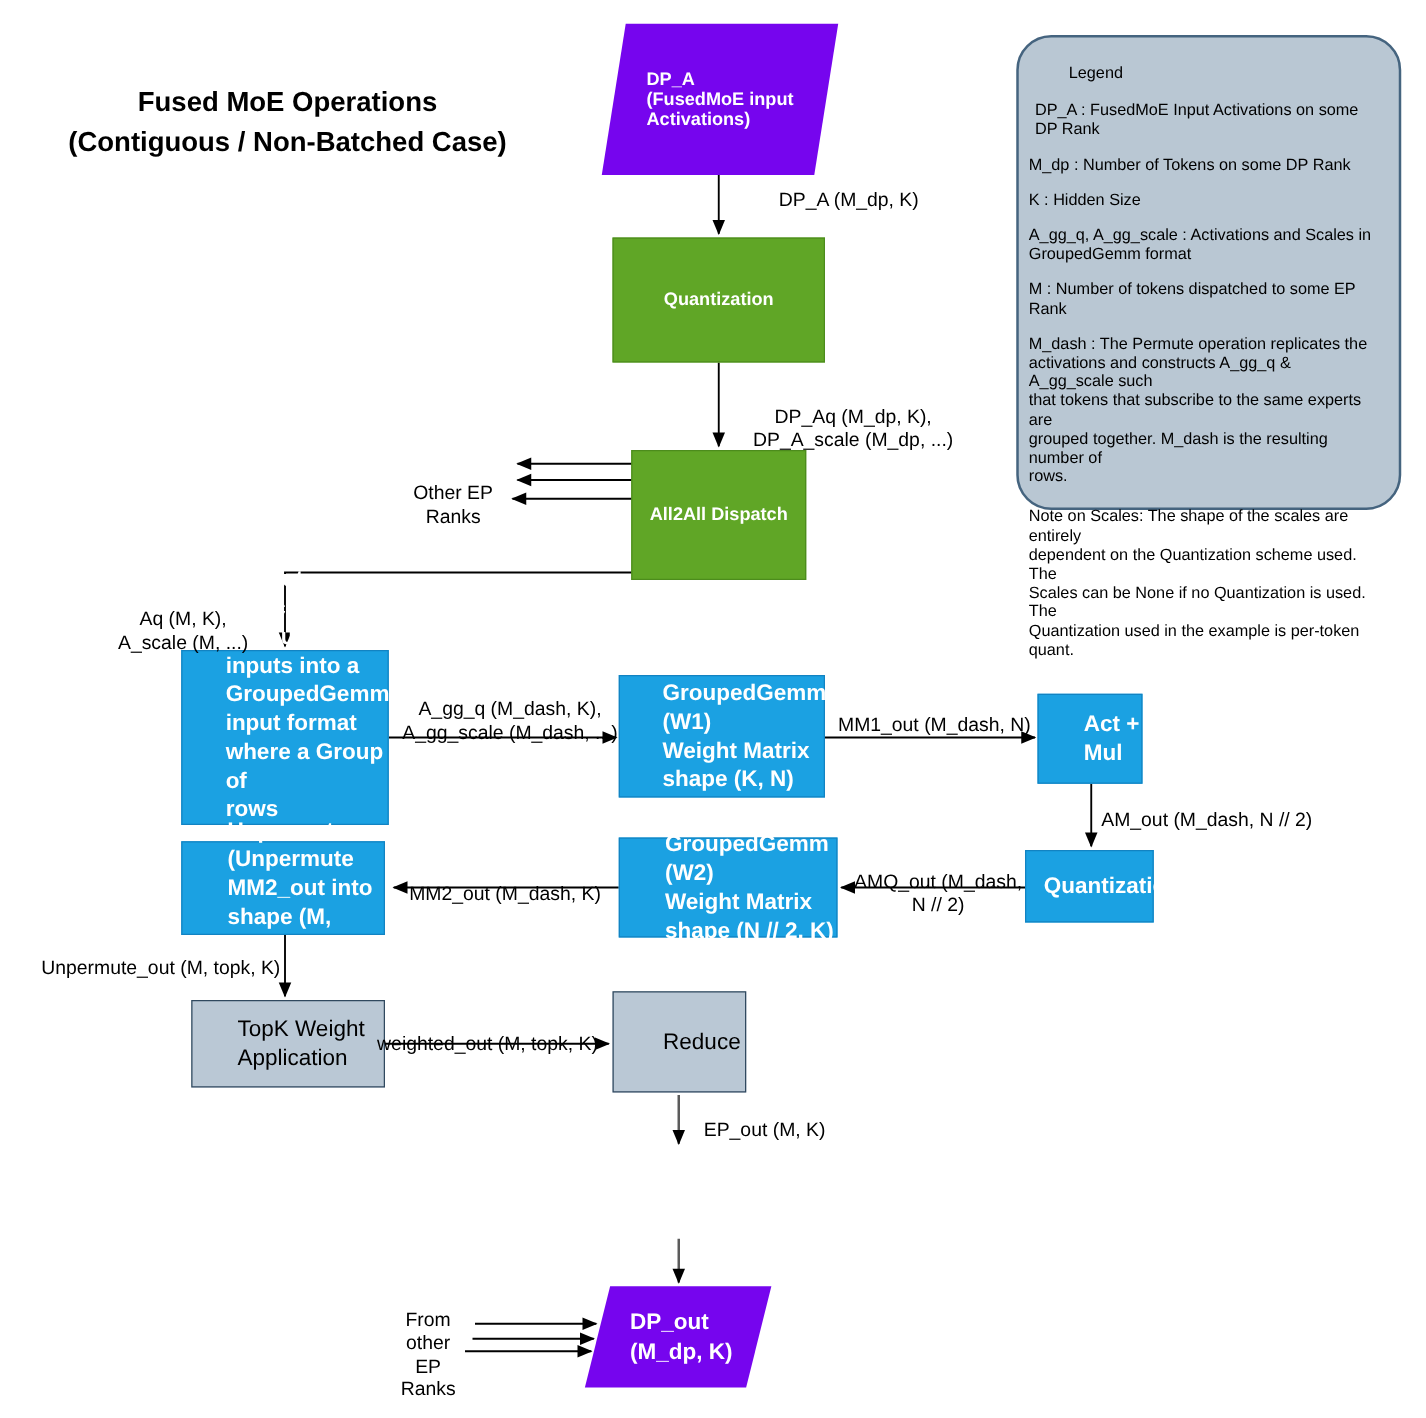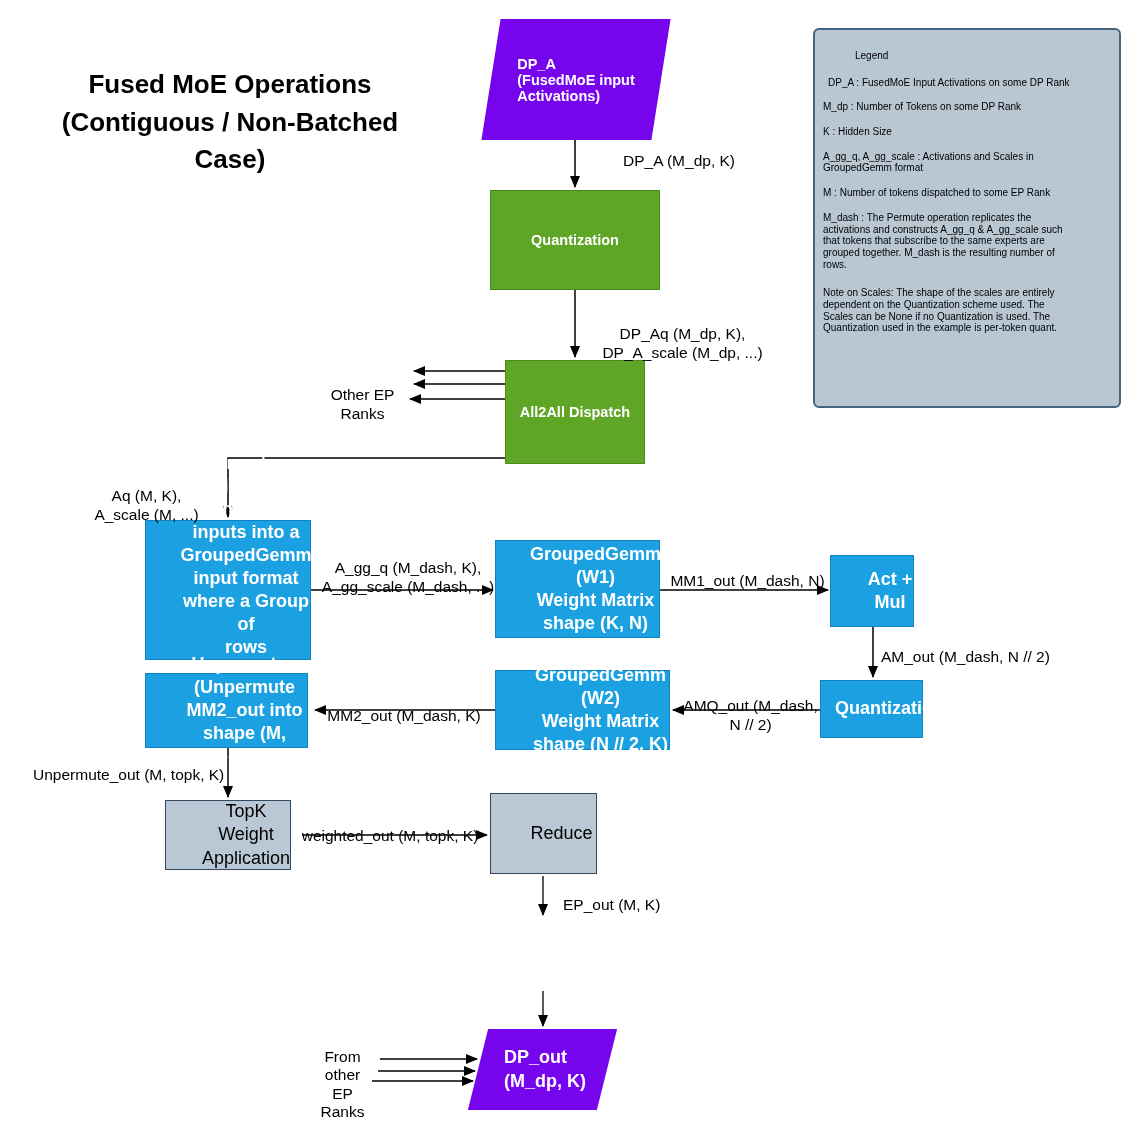--- a/index.html
+++ b/index.html
@@ -2,26 +2,26 @@
 <html style="--purple: #7605EE; --green: #60A626; --green_border: #4C8C1C; --dark_green: #008A00; --dark_green_border: #005700; --blue: #1BA1E2; --blue_border: #1283C2; --gray: #BAC8D5; --gray_border: #30495F; --legend_fill: #B9C7D3; --legend_border: #45647F; --arrow: #000000; --gray_arrow: #5B5B5B;"><head>
 <meta charset="utf-8">
 <style>
   html,body{margin:0;padding:0;background:#fff;}
   #canvas{
     position:relative;width:1141px;height:1134px;background:#ffffff;
     font-family:"Liberation Sans", sans-serif;color:#000;overflow:hidden;
   }
   .abs{position:absolute;}
   .title{
-    font-size:26px;font-weight:bold;text-align:center;line-height:1.45;
+    font-size:22px;font-weight:bold;text-align:center;line-height:1.45;
     white-space:pre-line;color:#000;
   }
   .node{
     position:absolute;display:flex;align-items:center;justify-content:center;
-    text-align:center;box-sizing:border-box;
+    text-align:left;box-sizing:border-box;
   }
   .node-label{white-space:pre-line;}
   .green{background:var(--green);border:1px solid var(--green_border);}
   .darkgreen{background:var(--dark_green);border:1px solid var(--dark_green_border);}
   .blue{background:var(--blue);border:1px solid var(--blue_border);}
   .grayf{background:var(--gray);border:1px solid var(--gray_border);}
   .wtext{color:#fff;font-weight:bold;}
   .btext{color:#000;font-weight:normal;}
   .f14{font-size:14.5px;}
   .f12{font-size:18px;line-height:1.28;padding-left:36px;}
@@ -31,22 +31,22 @@
     text-align:left;color:#fff;font-weight:bold;white-space:pre-line;
   }
   .edge-label{
     position:absolute;font-size:15.5px;line-height:1.22;color:#000;
     white-space:pre-line;
   }
   .center{text-align:center;margin-top:21px;}
   #legend{
     position:absolute;left:813px;top:28px;width:308px;height:380px;
     box-sizing:border-box;background:var(--legend_fill);
-    border:2px solid var(--legend_border);border-radius:6px;
-    padding:20px 16px 0 8px;font-size:10px;line-height:1.17;color:#000;
+    border:2px solid var(--legend_border);border-radius:28px;
+    padding:20px 16px 0 8px;font-size:13px;line-height:1.17;color:#000;
   }
   .legend-title{margin:0 0 15px 32px;}
   .legend-item{margin:0 0 13px 0;white-space:pre-line;}
   .legend-item.first{margin-left:5px;}
   .legend-item.pbreak{margin-bottom:17px;}
   svg{position:absolute;left:0;top:0;}
 </style>
 </head>
 <body>
 
@@ -126,21 +126,21 @@
     <div class="node-label wtext f12">GroupedGemm (W2)
 Weight Matrix shape (N // 2, K)</div>
   </div>
 
   <div class="node blue" style="left:145px;top:673px;width:163px;height:75px;">
     <div class="node-label wtext f12">Unpermute -
 (Unpermute MM2_out into
 shape (M, topk, K)</div>
   </div>
 
-  <div class="node grayf" style="left:165px;top:800px;width:126px;height:70px;">
+  <div class="node grayf" style="left:153px;top:800px;width:155px;height:70px;">
     <div class="node-label btext f12">TopK Weight Application</div>
   </div>
 
   <div class="node grayf" style="left:490px;top:793px;width:107px;height:81px;">
     <div class="node-label btext f12">Reduce</div>
   </div>
 
 
   <div class="abs" style="left:468px;top:1029px;width:149px;height:81px;">
     <div class="para-fill" style="left:10px;width:129px;transform:skewX(-14deg);"></div>

